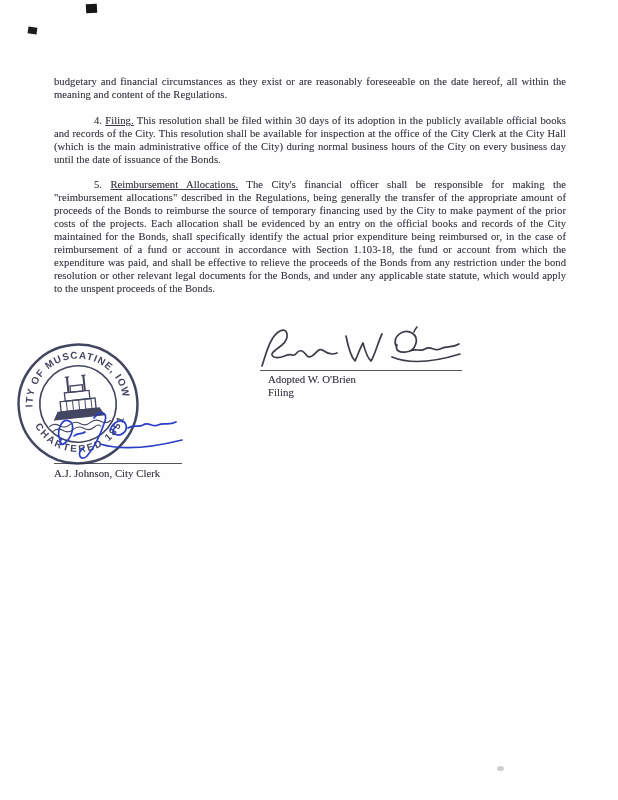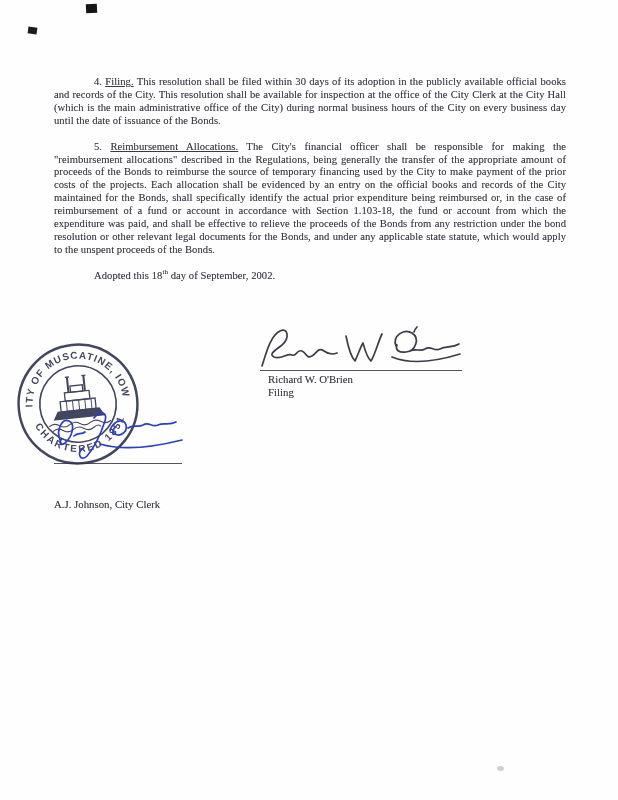--- a/index.html
+++ b/index.html
@@ -32,51 +32,51 @@
 
   .mayor-sig  { position:absolute; left:252px; top:324px; z-index:3; }
   .mayor-line { left:260px; top:370px; width:202px; z-index:1; }
   .mayor-name { left:268px; top:373px; }
   .mayor-title{ left:268px; top:386px; }
 
   .seal { position:absolute; left:16px; top:342px; transform:rotate(-6deg); opacity:0.9; z-index:2; }
 
   .clerk-sig  { position:absolute; left:50px; top:404px; z-index:4; }
   .clerk-line { left:54px; top:463px; width:128px; z-index:1; }
-  .clerk-name { left:54px; top:467px; z-index:5;margin-top:31px; }
+  .clerk-name { left:54px; top:467px; z-index:5; }
 </style>
 </head>
 <body>
 
 <div class="page">
 
   <div class="artifact art-1"></div>
   <div class="artifact art-2"></div>
   <div class="artifact art-3"></div>
 
   <div class="content">
 
+    <p class="para">budgetary and financial circumstances as they exist or are reasonably foreseeable on the date hereof, all within the meaning and content of the Regulations.</p>
 
     <p class="para num"><span class="pnum">4.</span> <span class="phead">Filing.</span> <span class="pbody">This resolution shall be filed within 30 days of its adoption in the publicly available official books and records of the City. This resolution shall be available for inspection at the office of the City Clerk at the City Hall (which is the main administrative office of the City) during normal business hours of the City on every business day until the date of issuance of the Bonds.</span></p>
 
     <p class="para num"><span class="pnum">5.</span> <span class="phead">Reimbursement Allocations.</span> <span class="pbody">The City's financial officer shall be responsible for making the "reimbursement allocations" described in the Regulations, being generally the transfer of the appropriate amount of proceeds of the Bonds to reimburse the source of temporary financing used by the City to make payment of the prior costs of the projects. Each allocation shall be evidenced by an entry on the official books and records of the City maintained for the Bonds, shall specifically identify the actual prior expenditure being reimbursed or, in the case of reimbursement of a fund or account in accordance with Section 1.103-18, the fund or account from which the expenditure was paid, and shall be effective to relieve the proceeds of the Bonds from any restriction under the bond resolution or other relevant legal documents for the Bonds, and under any applicable state statute, which would apply to the unspent proceeds of the Bonds.</span></p>
 
-    <p class="para adopt"><span>Adopted this 18</span><sup>th</sup><span> day of September, 2002.</span></p>
   </div>
 
   <svg class="mayor-sig" width="214" height="52" viewBox="0 0 210 52" color="#3c3b47">
     <path fill="none" stroke="currentColor" stroke-width="1.7" stroke-linecap="round" stroke-linejoin="round" d="M 8,42 C 12,30 16,12 26,7 C 34,3 36,14 28,21 C 22,26 14,30 20,33 C 27,36 33,29 38,31 C 43,33 42,25 48,27 C 53,29 52,35 58,32 C 63,29 64,23 70,27 C 74,30 78,31 83,29
              M 92,12 C 94,22 97,33 101,37 C 104,31 106,24 109,19 C 111,26 113,34 117,37 C 121,31 124,18 128,10
              M 142,22 C 138,12 150,4 158,9 C 166,14 162,27 152,28 C 145,29 141,26 143,21
              M 160,8 C 161,5 162,4 163,3
              M 156,27 C 162,24 166,28 171,25 C 177,21 180,28 186,25 C 192,22 198,24 205,20
              M 138,33 C 155,40 180,38 206,30"></path>
   </svg>
   <div class="sig-line mayor-line"></div>
-  <div class="typed mayor-name">Richard W. O'Brien</div>
+  <div class="typed mayor-name">Adopted W. O'Brien</div>
   <div class="typed mayor-title">Filing</div>
 
   <svg class="seal" width="124" height="124" viewBox="0 0 120 120" color="#2f3350">
     <defs>
       <path id="arcTop" d="M 16,60 A 44,44 0 1 1 104,60"></path>
       <path id="arcBottom" d="M 13.5,60 A 46.5,46.5 0 0 0 106.5,60"></path>
     </defs>
     <circle cx="60" cy="60" r="57.5" fill="none" stroke="currentColor" stroke-width="2.4"></circle>
     <circle cx="60" cy="60" r="37" fill="none" stroke="currentColor" stroke-width="1.6"></circle>
     <text font-family="Liberation Sans, sans-serif" font-size="9.6" font-weight="bold" letter-spacing="1" fill="currentColor">

